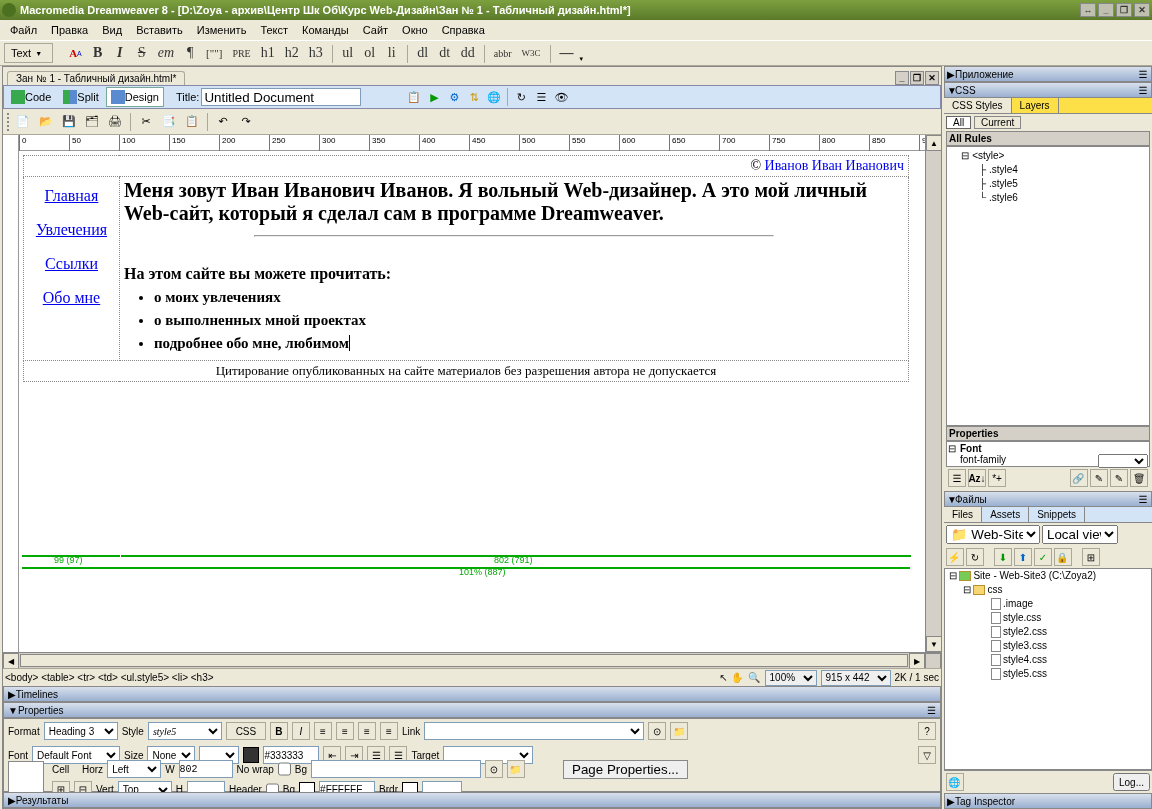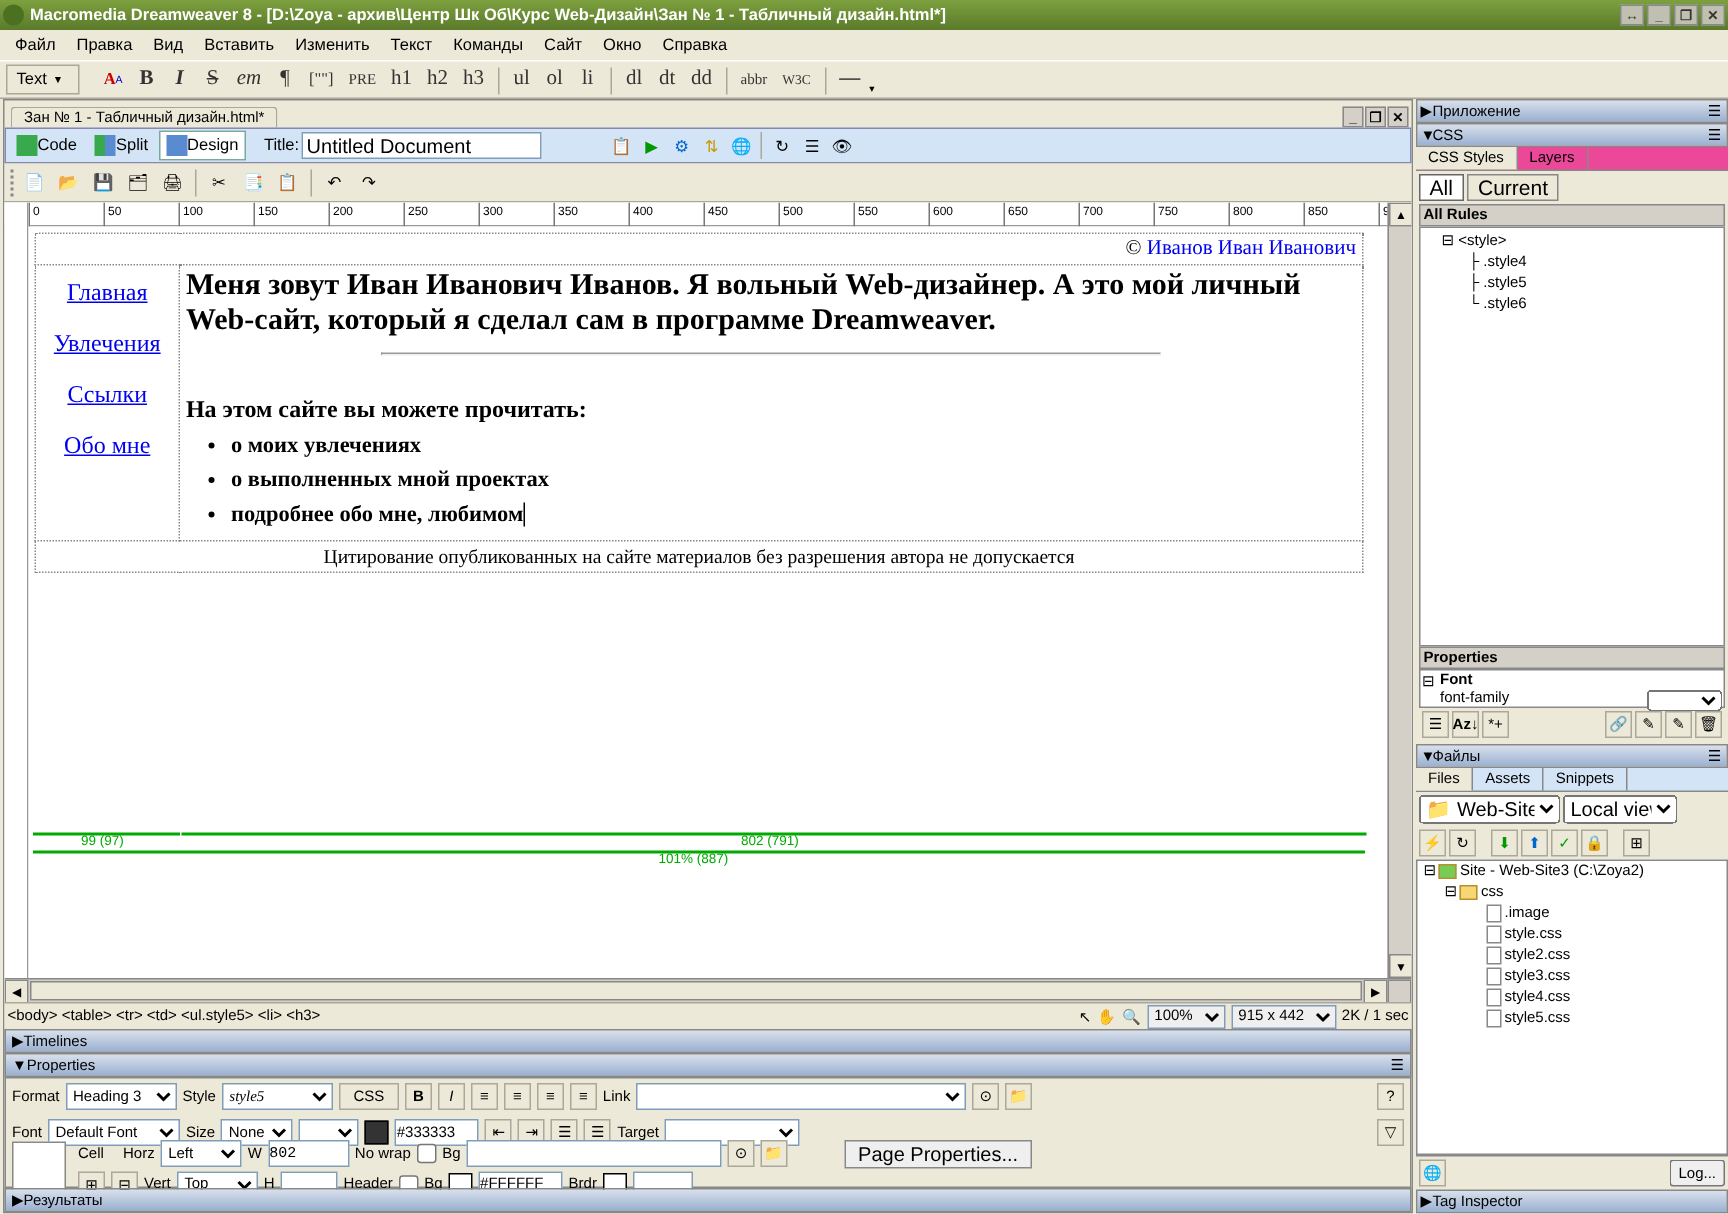--- a/index.html
+++ b/index.html
@@ -88,25 +88,25 @@
 
 
 .prop-panel { background:#ece9d8; border:1px solid #888; }
 .prop-row { display:flex; align-items:center; gap:4px; padding:2px 4px;height:24px;}
 .prop-row label{font-size:10px;}
 .prop-row select,.prop-row input{font-size:10px;border:1px solid #7f9db9;height:18px;background:#fff;}
 .pbtn{width:18px;height:18px;border:1px solid #aca899;background:#ece9d8;display:flex;align-items:center;justify-content:center;font-size:10px;}
 
 
 .css-panel { background:#ece9d8; flex:0 0 auto;}
-.css-tabs { display:flex; background:#ec4899;border-bottom:1px solid #888;}
+.css-tabs { display:flex; background:#fde047;border-bottom:1px solid #888;}
 .css-tab { padding:2px 8px;font-size:10px;border-right:1px solid #888;}
 .css-tab.active{background:#ece9d8;}
 .css-body{padding:2px;font-size:10px;}
-.rulebtn{border:1px solid #888;padding:0 6px;font-size:14px;display:inline-block;background:#ece9d8;}
+.rulebtn{border:1px solid #888;padding:0 6px;font-size:10px;display:inline-block;background:#ece9d8;}
 .rulebtn.active{background:#fff;border:1px solid #666;}
 .tree{padding:2px 4px;font-size:10px;line-height:14px;height:280px;overflow:auto;background:#fff;border:1px solid #888;}
 .tree .item{padding-left:28px;}
 .tree .root{padding-left:10px;}
 
 .files-panel{flex:1;display:flex;flex-direction:column;}
 .files-tabs{display:flex;background:#d4e4f7;border-bottom:1px solid #888;}
 .files-body{flex:1;background:#fff;border:1px solid #888;font-size:10px;}
 .files-toolbar{display:flex;gap:2px;padding:2px;align-items:center;background:#ece9d8;}
 .files-tree .node{padding-left:4px;line-height:14px;display:flex;align-items:center;gap:2px;}
@@ -326,21 +326,21 @@
             </tr>
             <tr>
                   <td colspan="2" class="footnote">Цитирование опубликованных на сайте материалов без разрешения автора не допускается</td>
                 </tr>
           </tbody>
             </table>
         </div>
 
         <div class="table-label" style="left:35px;top:404px;">99 (97)</div>
         <div class="table-label" style="left:475px;top:404px;">802 (791)</div>
-        <div class="table-label" style="left:420px;top:416px;">101% (887)</div>
+        <div class="table-label" style="left:440px;top:416px;">101% (887)</div>
         <div style="position:absolute;left:3px;top:404px;width:98px;height:2px;border-top:2px solid #0a0;"></div>
         <div style="position:absolute;left:102px;top:404px;width:790px;height:2px;border-top:2px solid #0a0;"></div>
         <div style="position:absolute;left:3px;top:416px;width:888px;height:2px;border-top:2px solid #0a0;"></div>
       </div>
       <div class="scroll-v">
         <div class="scroll-btn">▲</div>
         <div style="position:absolute;bottom:0;left:0;" class="scroll-btn">▼</div>
       </div>
       <div class="scroll-h" style="position:absolute;bottom:0;left:0;right:0;">
         <div class="scroll-btn">◀</div>

